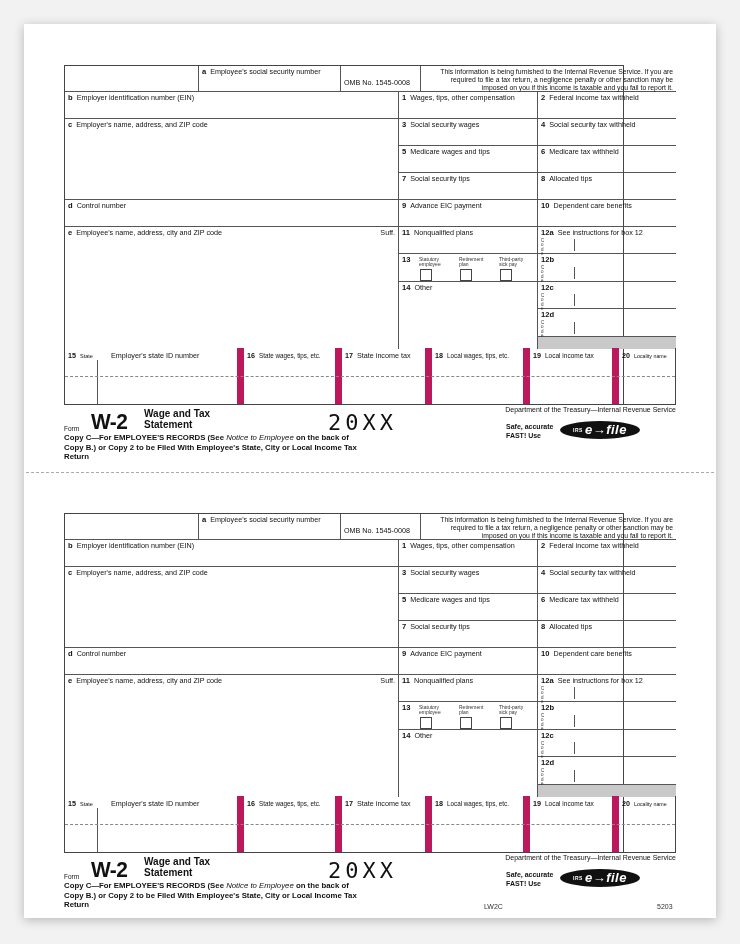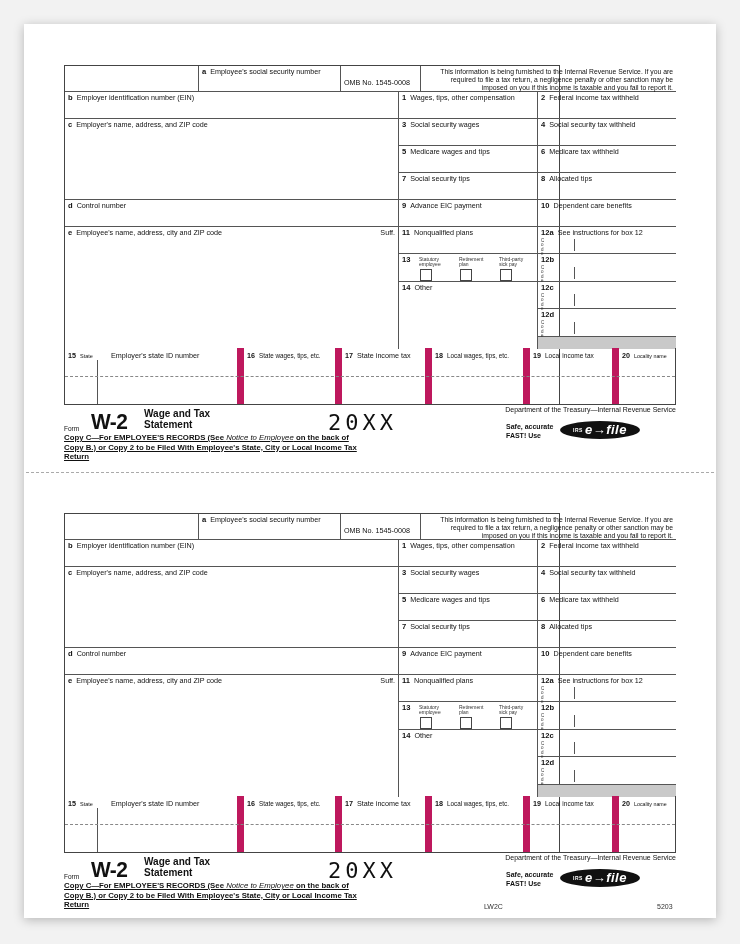--- a/index.html
+++ b/index.html
@@ -2,40 +2,40 @@
 <html><head>
 <meta charset="utf-8">
 <style>
   html, body { margin:0; padding:0; }
   body { width:740px; height:944px; background:#f2f2f2; position:relative; overflow:hidden;
          font-family:"Liberation Sans", sans-serif; color:#111; }
   .sheet { position:absolute; left:24px; top:24px; width:692px; height:894px; background:#fff;
            box-shadow:0 2px 10px rgba(0,0,0,0.25); }
   .perf { position:absolute; left:26px; top:472px; width:688px; border-top:1px dashed #aaa; }
   .copy { position:absolute; left:0; width:740px; height:440px; }
-  .form { position:absolute; left:64px; top:0; width:496px; height:340px; border:1px solid #444; box-sizing:border-box; }
+  .form { position:absolute; left:64px; top:0; width:560px; height:340px; border:1px solid #444; box-sizing:border-box; }
   .cell { position:absolute; box-sizing:border-box; border-right:1px solid #555; border-bottom:1px solid #555; font-size:7.2px; padding:2px 3px; line-height:1.1; }
   .cell .n { font-weight:bold; margin-right:4px; font-size:7.6px; }
   .noR { border-right:none; }
   .gray { background:#c9c9c9; }
   .code-v { position:absolute; left:3px; top:12px; font-size:4.5px; line-height:4.3px; width:4px; color:#333; }
   .tick { position:absolute; left:36px; bottom:2px; width:1px; height:12px; background:#555; }
   .chk { position:absolute; width:10px; height:10px; border:1px solid #444; background:#fff; }
   .c13lbl { position:absolute; font-size:5px; line-height:5px; color:#333; }
   .omb-note { font-size:6.8px; line-height:7.8px; text-align:right; }
   .state-row { position:absolute; left:64px; width:612px; height:57px; border:1px solid #444; border-top:none; box-sizing:border-box; }
   .scell { position:absolute; top:0; height:56px; box-sizing:border-box; border-right:7px solid #be185d; font-size:7.2px; padding:3px; }
   .scell .n { font-weight:bold; margin-right:4px; }
   .dash { position:absolute; left:0; top:28px; width:100%; border-top:1px dashed #888; }
   .footer { position:absolute; left:64px; width:612px; height:60px; }
   .form-lbl { position:absolute; left:0; top:19px; font-size:6.5px; }
   .w2 { position:absolute; left:26px; top:3px; font-size:22px; font-weight:bold; letter-spacing:-0.5px; transform:scaleX(0.95); }
   .wts { position:absolute; left:80px; top:2px; font-size:10px; font-weight:bold; line-height:11px; }
   .year { position:absolute; left:264px; top:4px; font-size:22px; letter-spacing:4px; font-family:"DejaVu Sans Mono", monospace; font-weight:normal; }
-  .copy-text { position:absolute; left:0; top:27px; font-size:7.8px; font-weight:bold; line-height:9.5px; width:300px;text-decoration:underline; }
+  .copy-text { position:absolute; left:0; top:27px; font-size:7.8px; font-weight:bold; line-height:9.5px; width:300px; }
   .copy-text i { font-weight:normal; }
   .dept { position:absolute; right:0; top:0; font-size:7px; }
   .safe { position:absolute; left:442px; top:16px; font-size:7px; font-weight:bold; line-height:9px; }
   .efile { position:absolute; left:496px; top:15px; width:80px; height:18px; background:#111; border-radius:50%; color:#fff;
            font-weight:bold; font-style:italic; font-size:13px; text-align:center; line-height:18px; letter-spacing:0.5px; }
   .efile small { font-size:5px; font-style:normal; vertical-align:top; margin-right:2px; }
   .lw2c { position:absolute; left:420px; top:50px; font-size:7px; color:#333; }
 </style>
 </head>
 <body>

